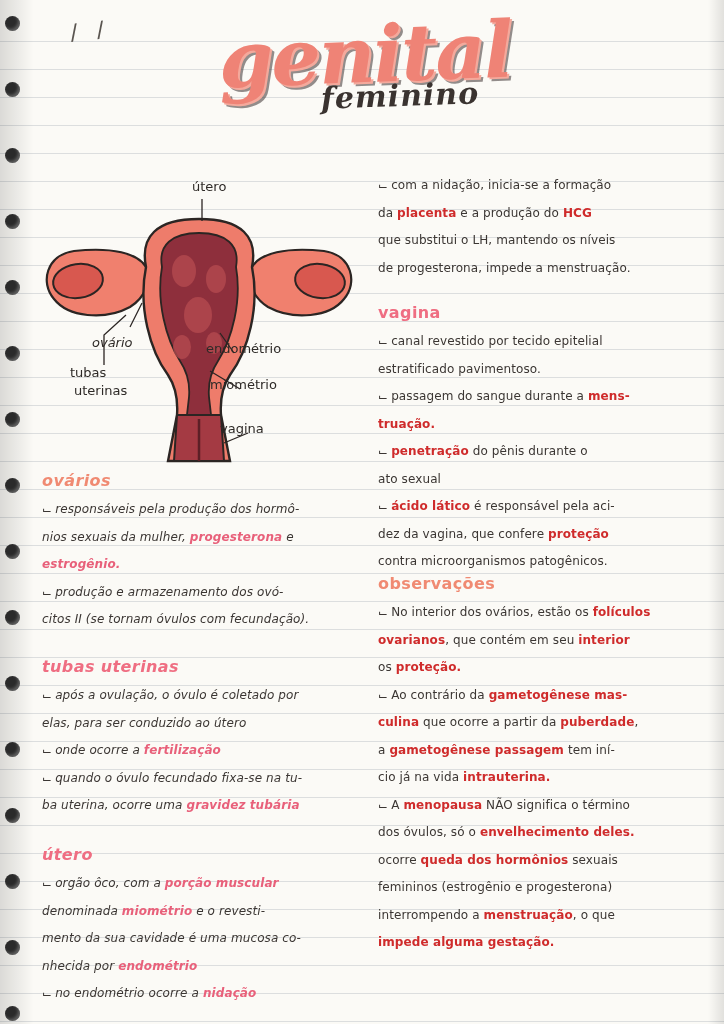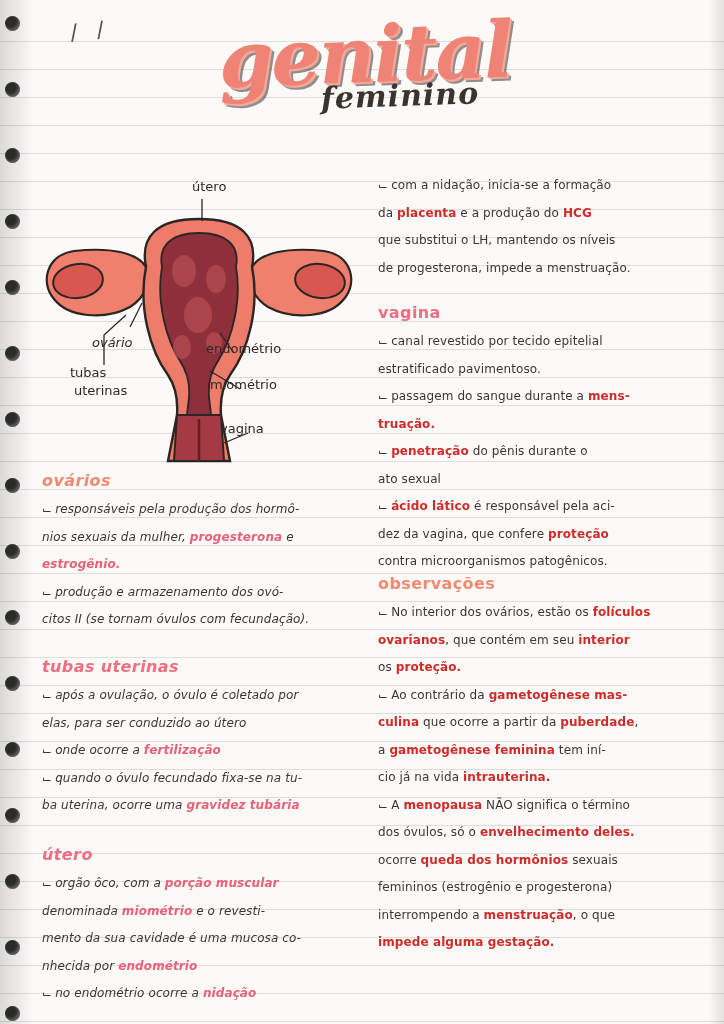--- a/index.html
+++ b/index.html
@@ -311,21 +311,21 @@
     </div>
 
     <div class="col-right" style="top:569px;">
       <div class="heading salmon-h">observações</div>
       <div class="hw">
           <div class="line"><span class="bullet"></span><span>No interior dos ovários, estão os </span><span class="red">folículos</span></div>
           <div class="line"><span class="red">ovarianos</span><span>, que contém em seu </span><span class="red">interior</span></div>
           <div class="line"><span>os </span><span class="red">proteção.</span></div>
           <div class="line"><span class="bullet"></span><span>Ao contrário da </span><span class="red">gametogênese mas-</span></div>
           <div class="line"><span class="red">culina</span><span> que ocorre a partir da </span><span class="red">puberdade</span><span>,</span></div>
-          <div class="line"><span>a </span><span class="red">gametogênese feminina</span><span> tem iní-</span></div>
+          <div class="line"><span>a </span><span class="red">gametogênese passagem</span><span> tem iní-</span></div>
           <div class="line"><span>cio já na vida </span><span class="red">intrauterina.</span></div>
           <div class="line"><span class="bullet"></span><span>A </span><span class="red">menopausa</span><span> NÃO significa o término</span></div>
           <div class="line"><span>dos óvulos, só o </span><span class="red">envelhecimento deles.</span></div>
           <div class="line"><span>ocorre </span><span class="red">queda dos hormônios</span><span> sexuais</span></div>
           <div class="line"><span>femininos (estrogênio e progesterona)</span></div>
           <div class="line"><span>interrompendo a </span><span class="red">menstruação</span><span>, o que</span></div>
           <div class="line"><span class="red">impede alguma </span><span class="red">gestação.</span></div>
         </div>
     </div>
 

